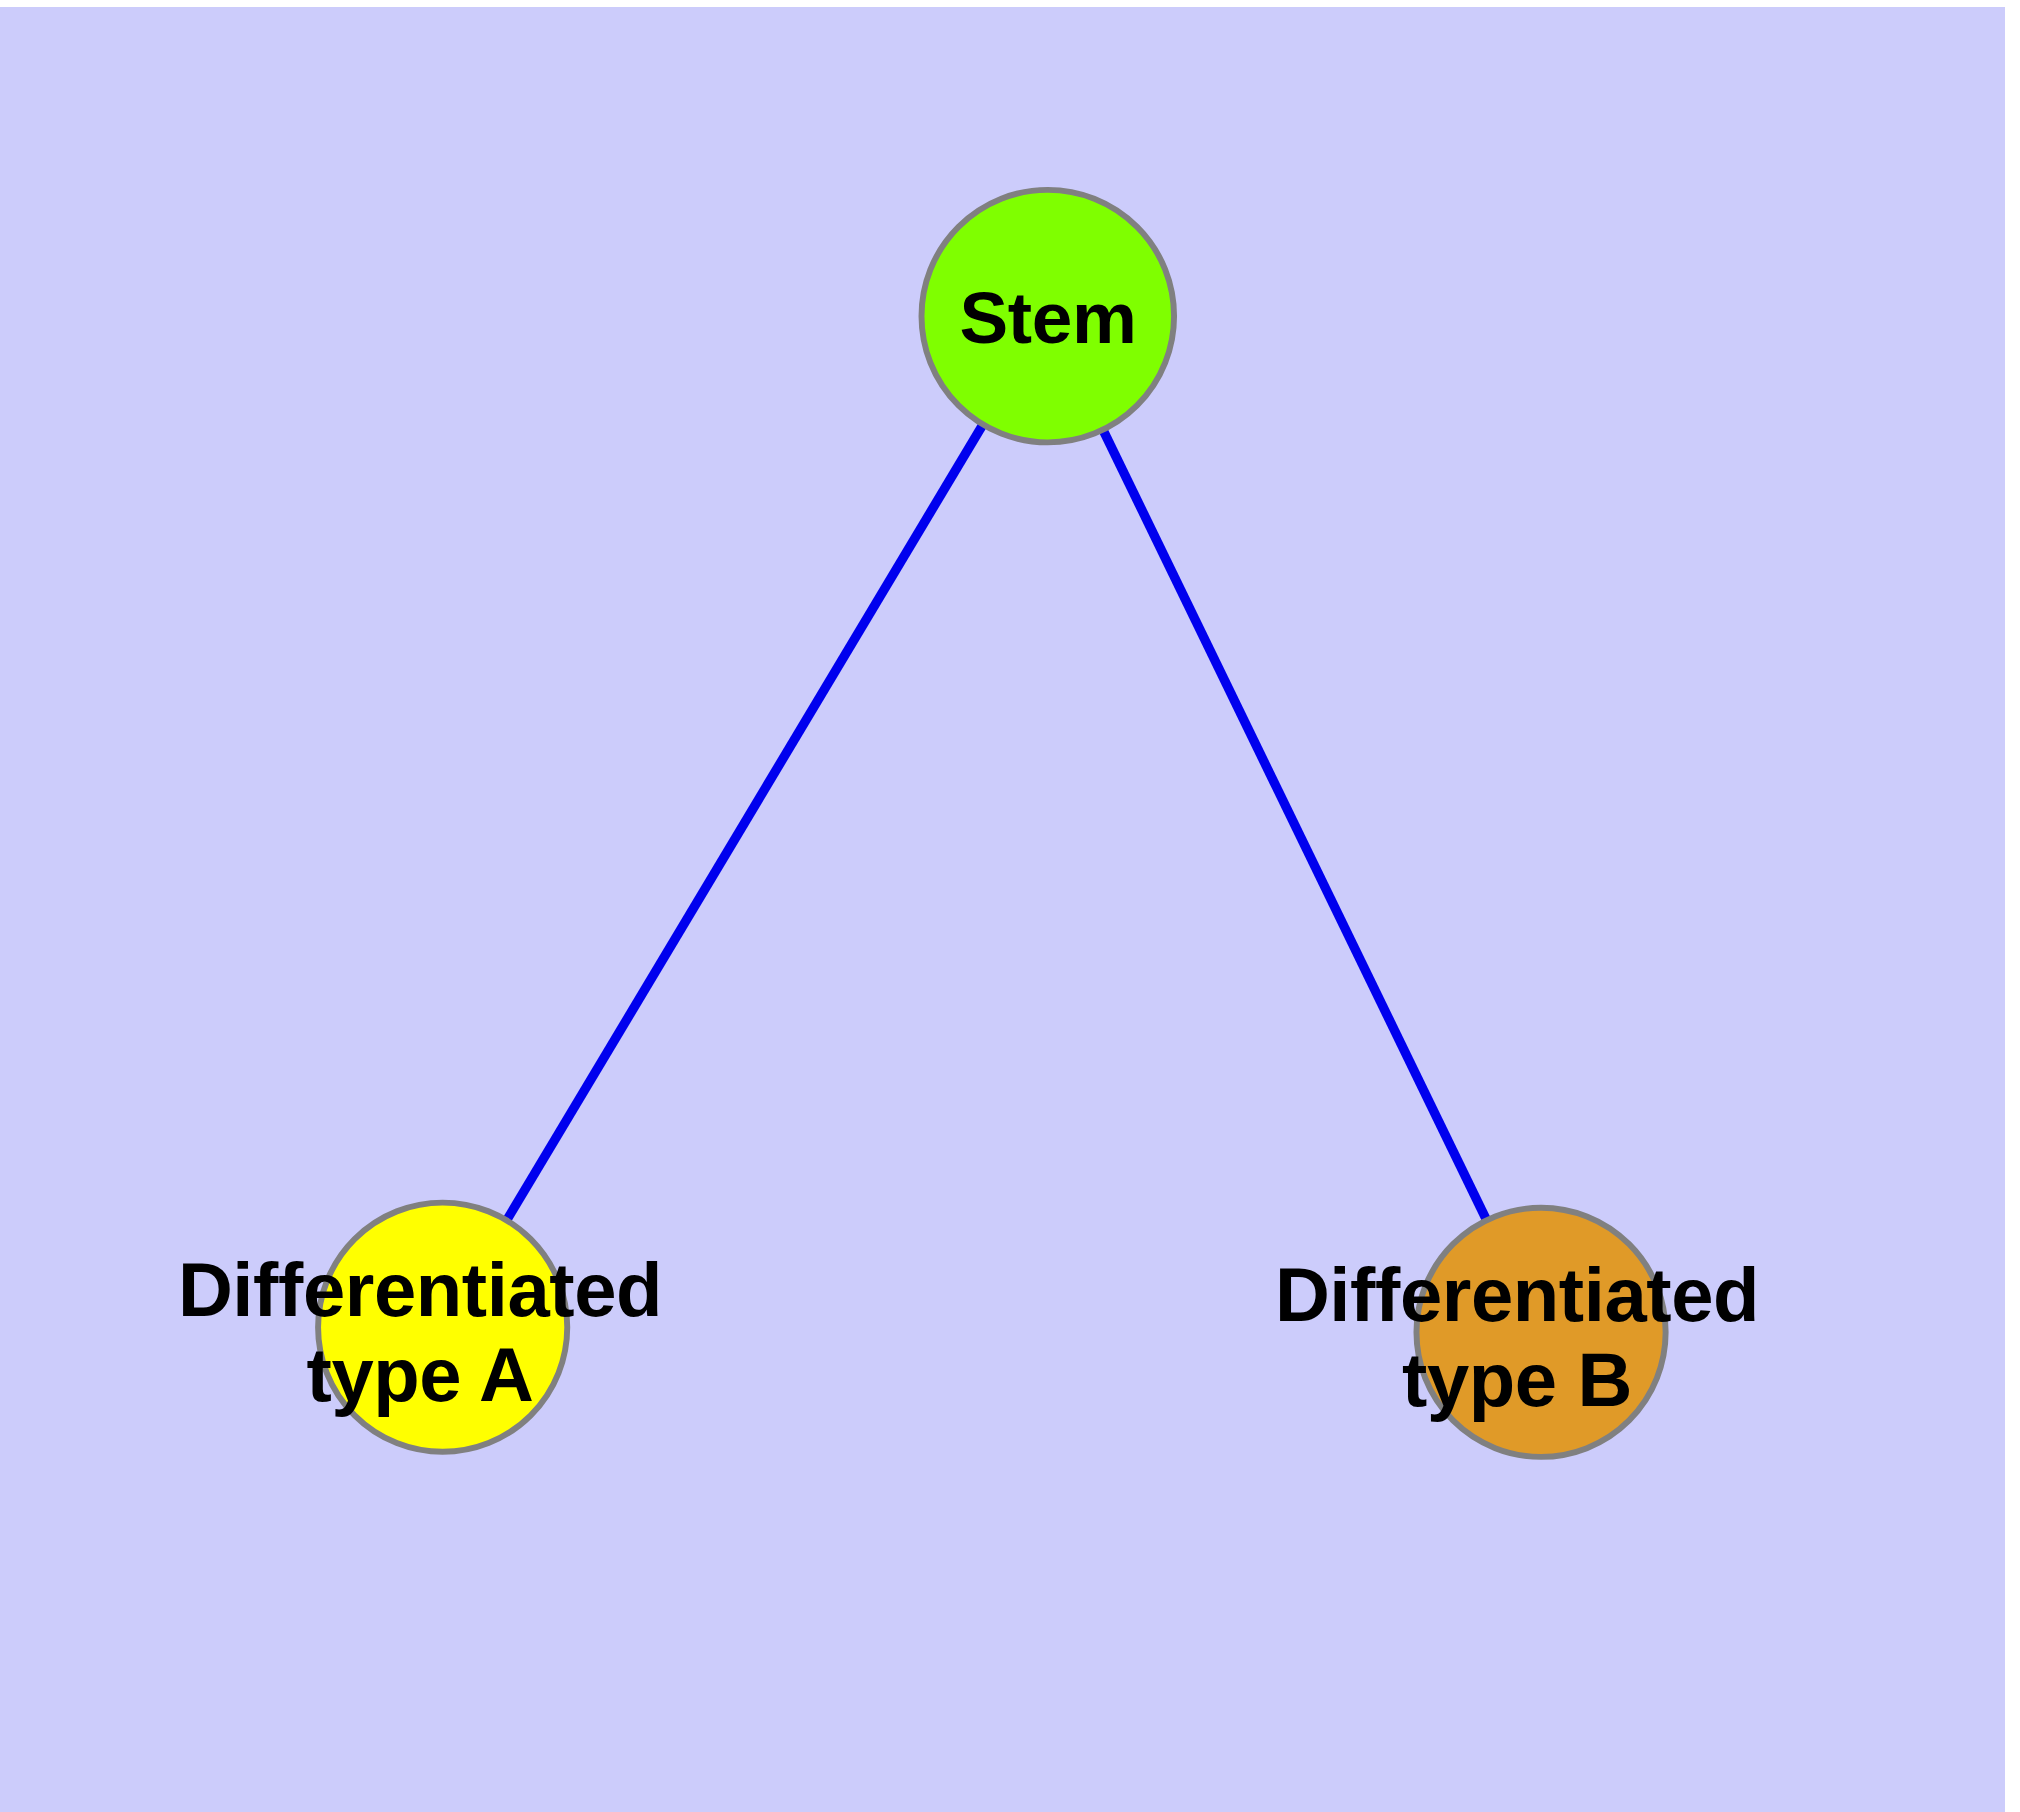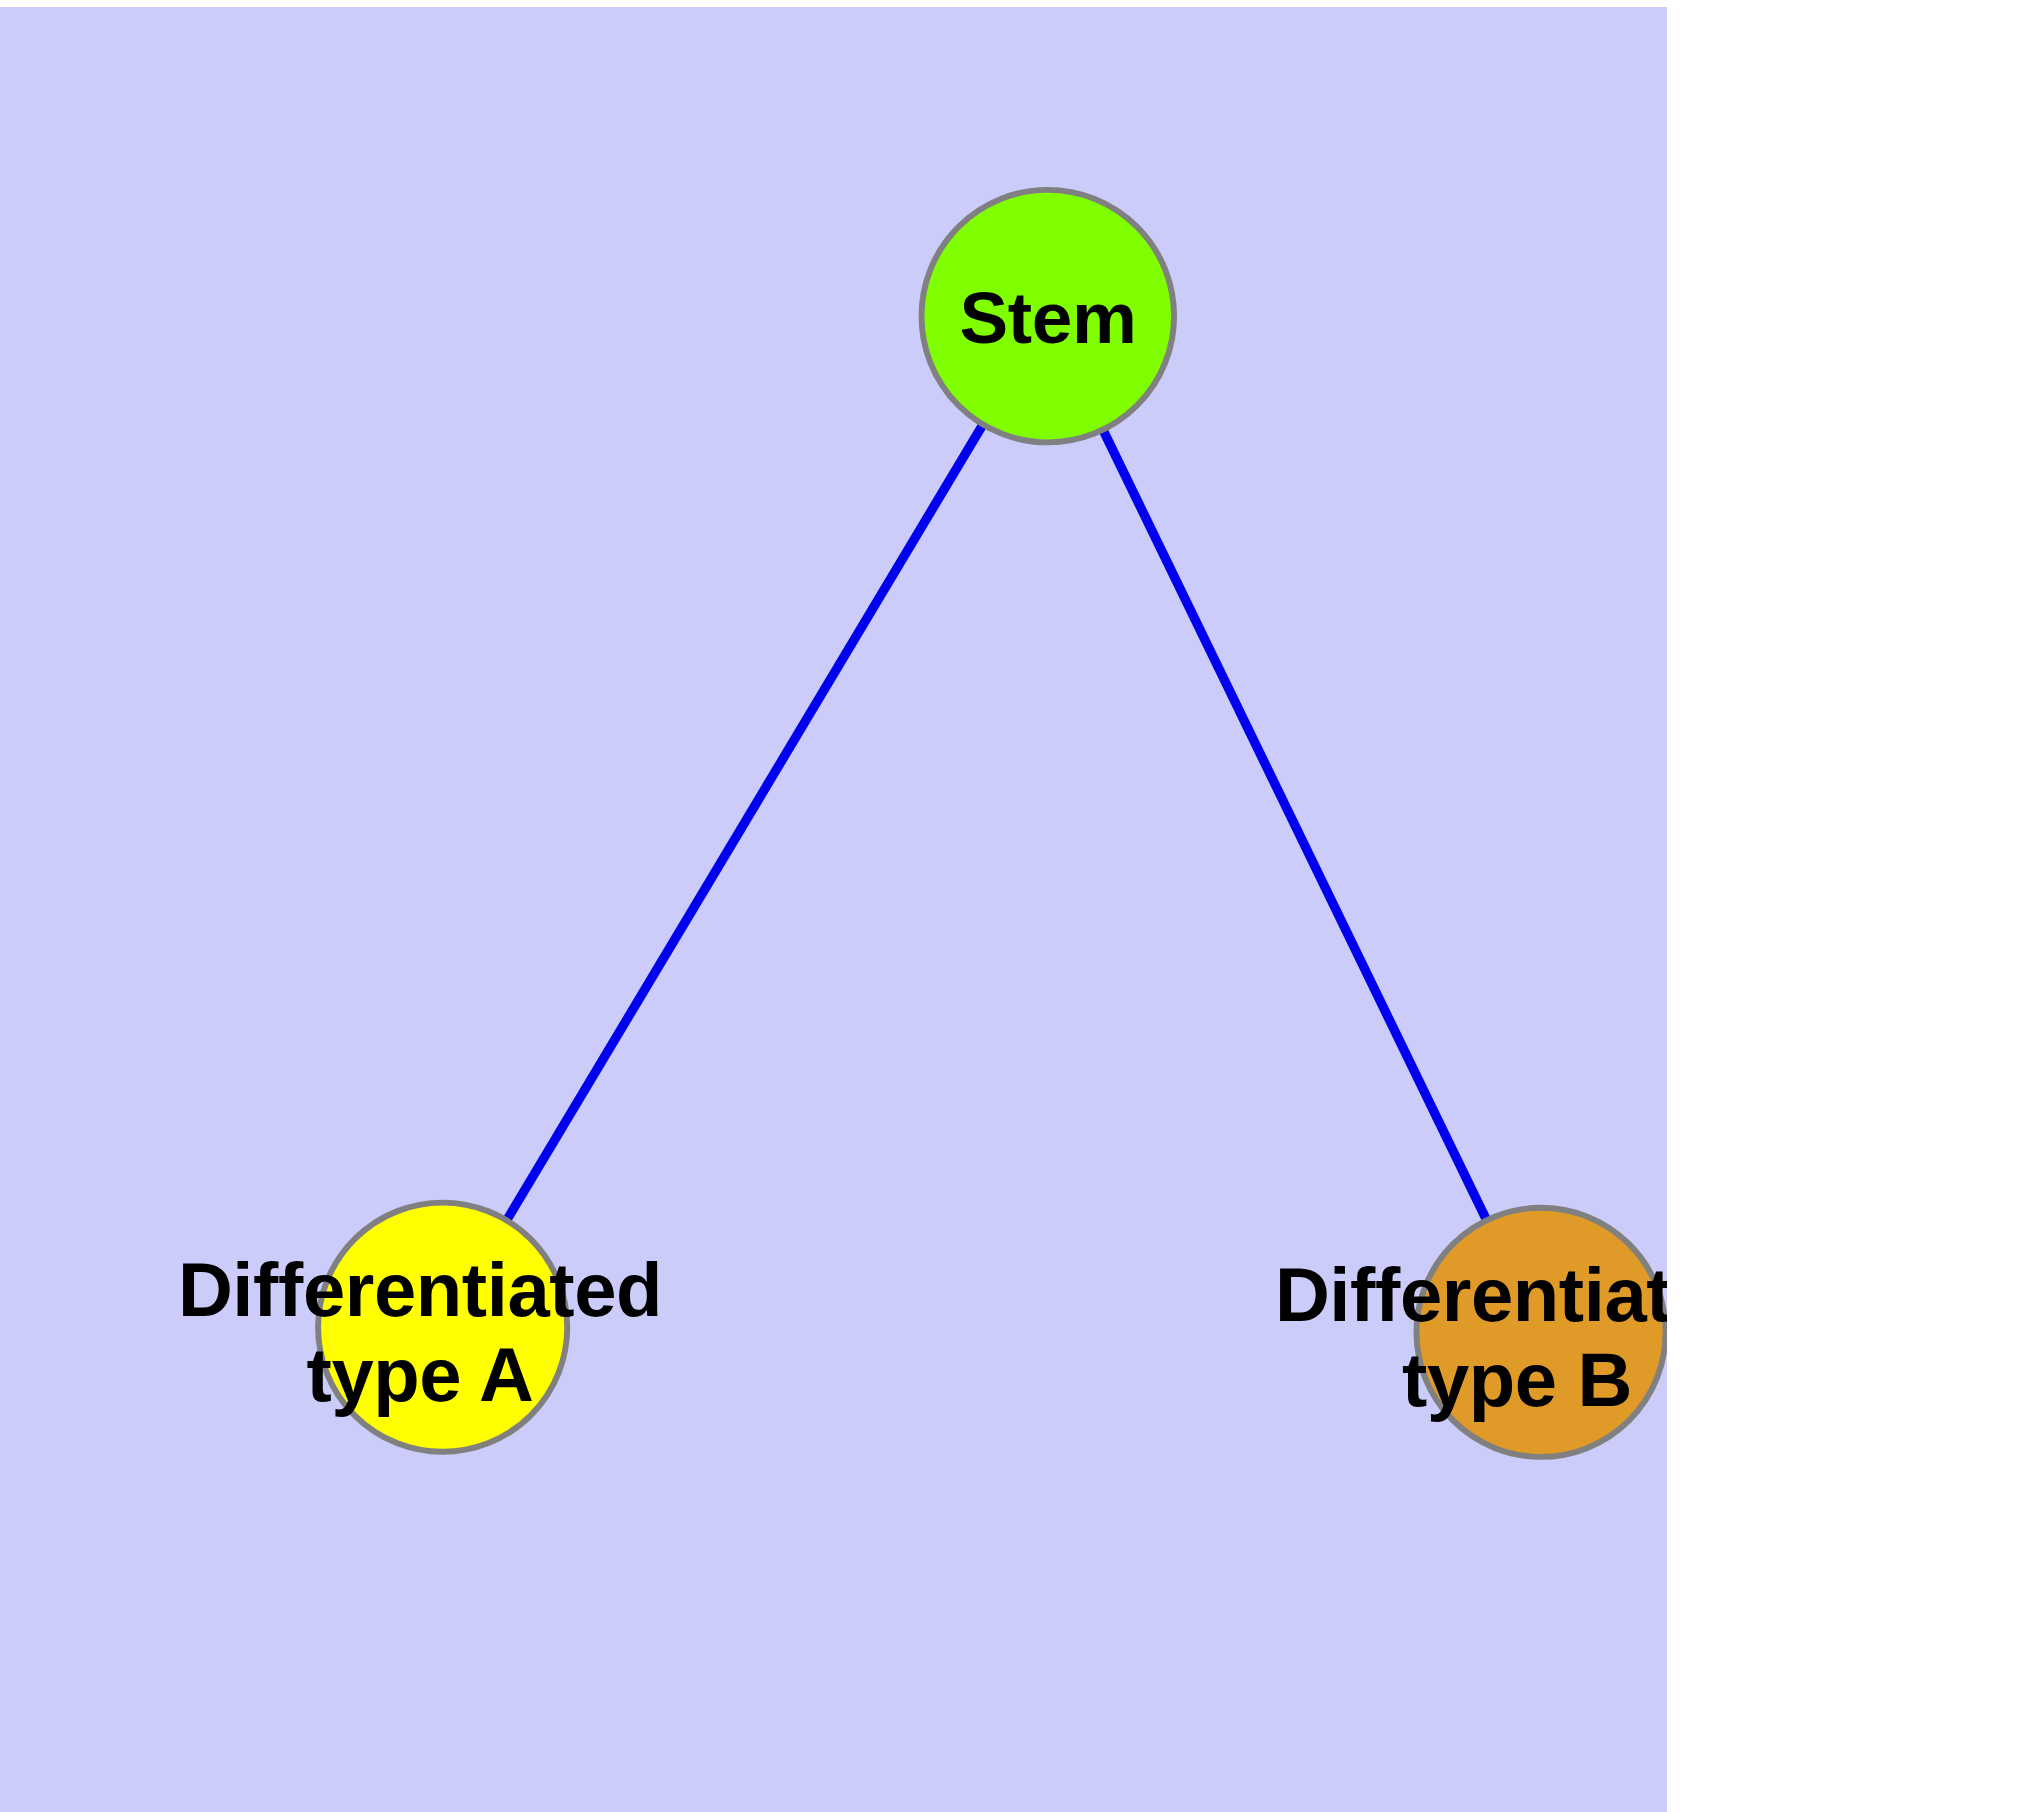--- a/index.html
+++ b/index.html
@@ -3,21 +3,21 @@
 <meta charset="utf-8">
 <title>Cell differentiation graph</title>
 <style>
   html, body {
     margin: 0;
     padding: 0;
     background: #ffffff;
   }
   #canvas {
     position: relative;
-    width: 1667px;
+    width: 2005px;
     height: 1812px;
     background: #ffffff;
     overflow: hidden;
     font-family: "Liberation Sans", sans-serif;
   }
   #plot-bg {
     position: absolute;
     left: 0;
     top: 6.8px;
     width: 2014px;

